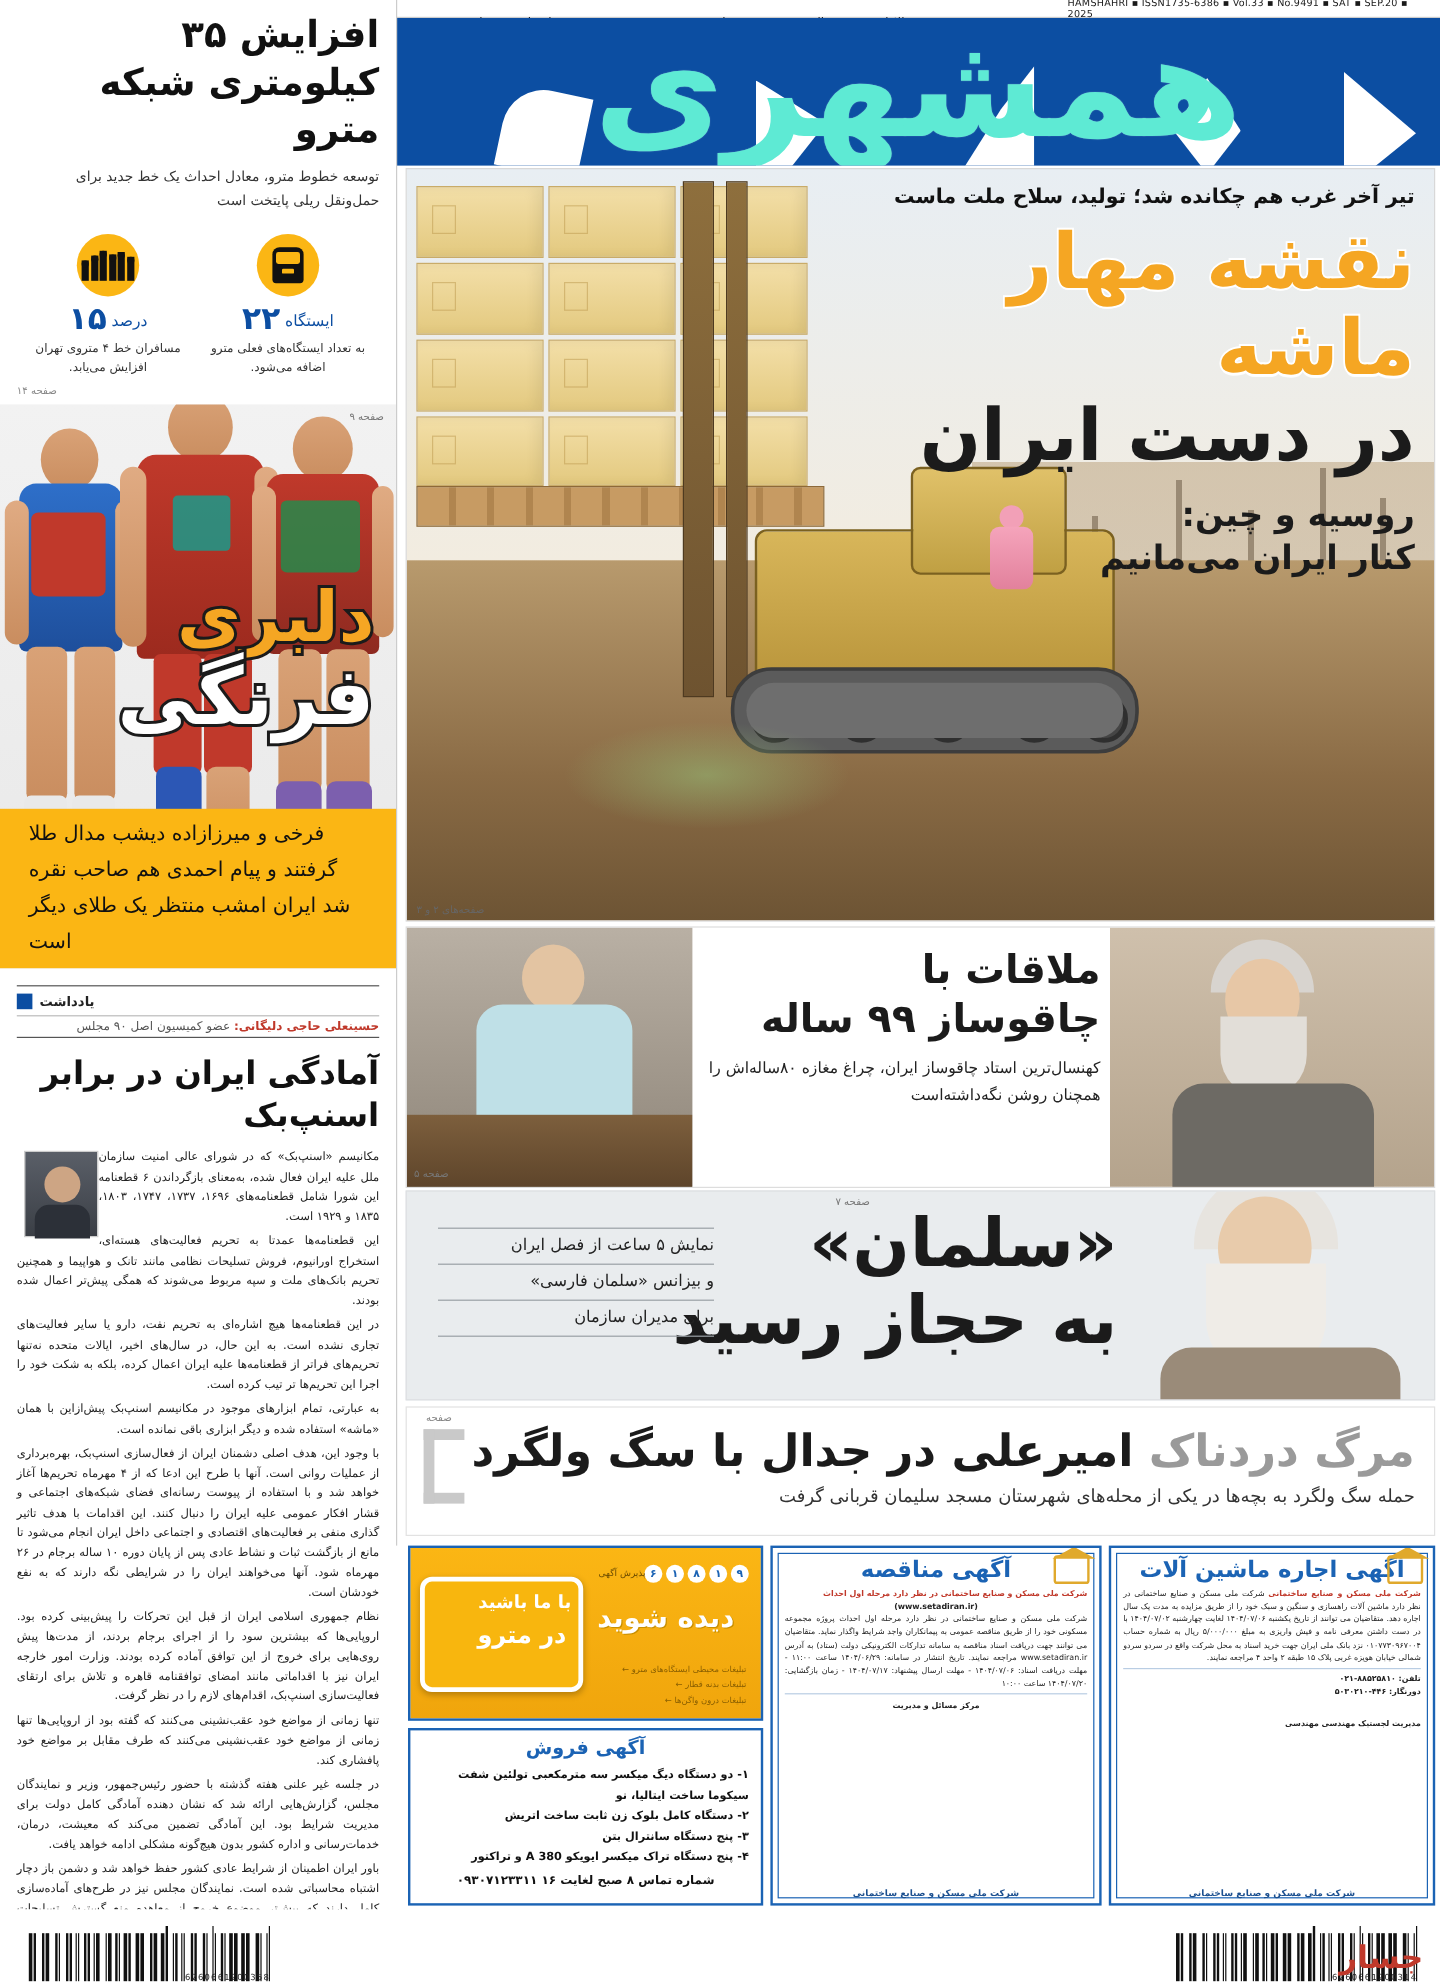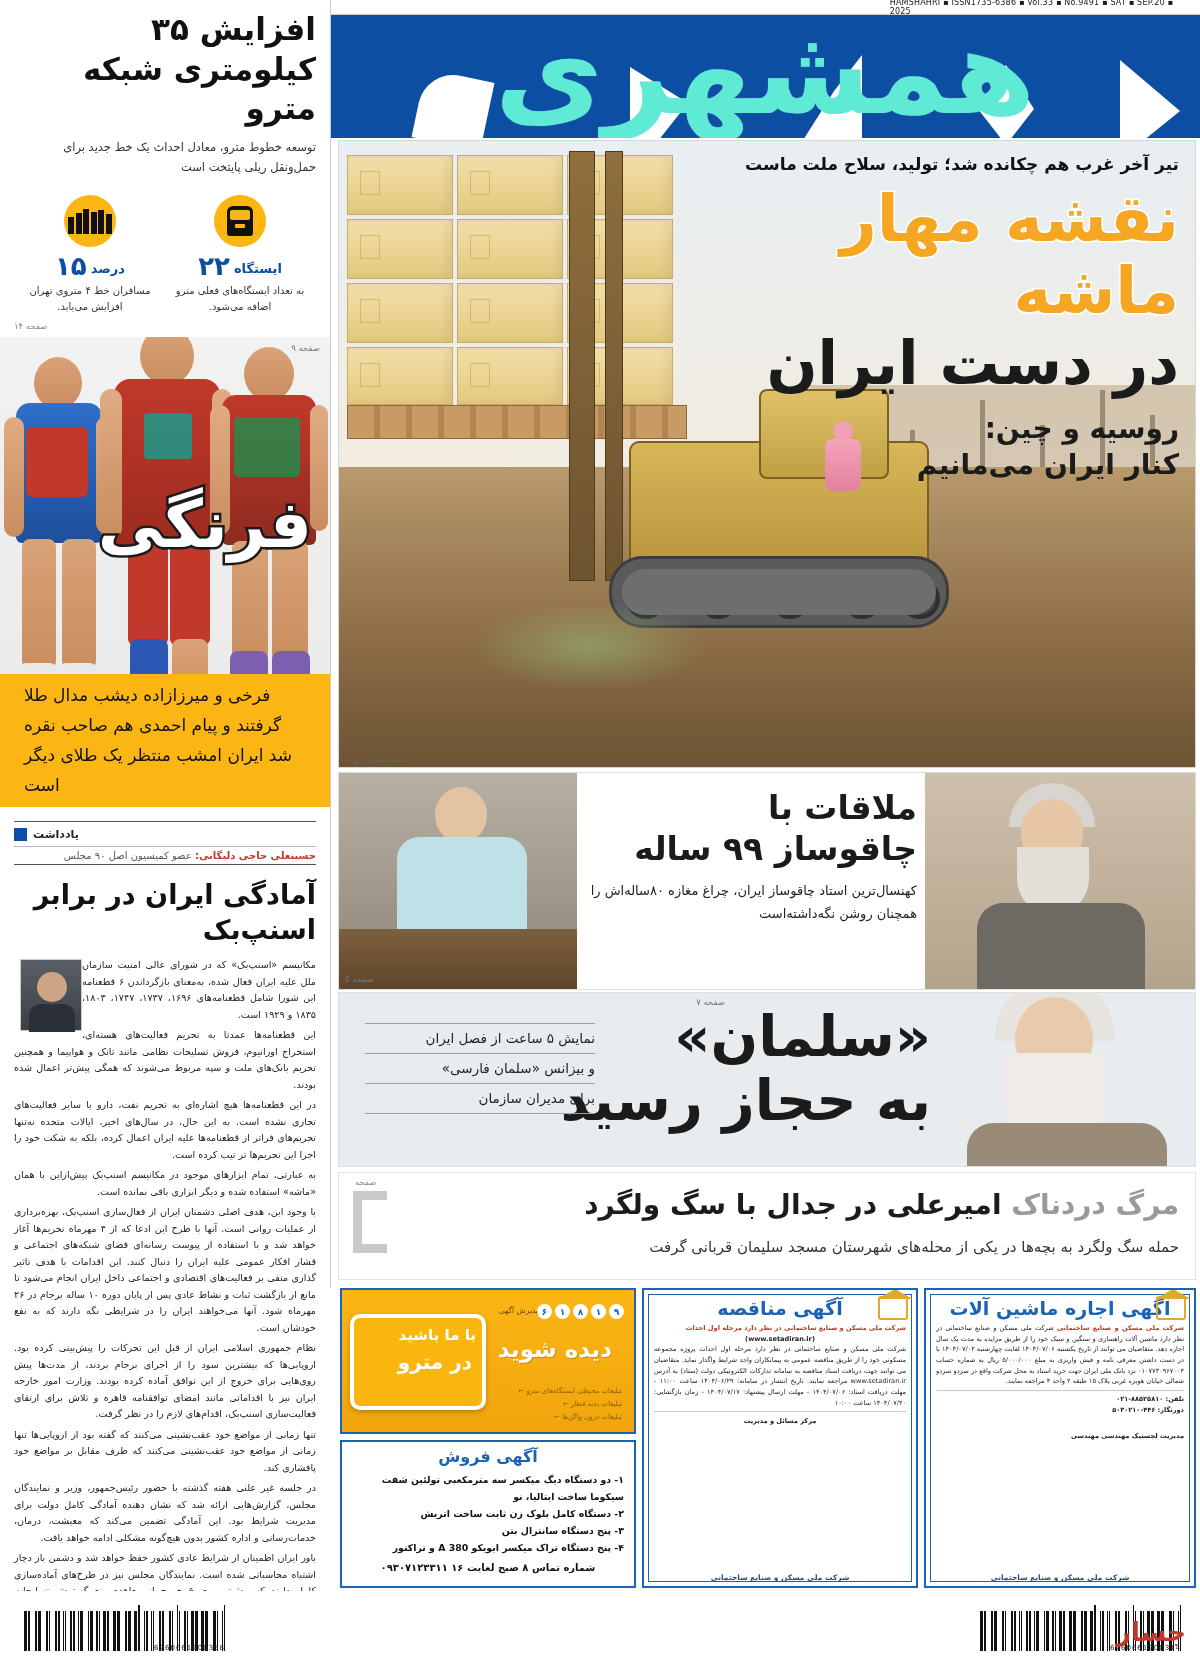--- a/index.html
+++ b/index.html
@@ -72,21 +72,21 @@
   .ppl i:nth-child(1){height:20px;} .ppl i:nth-child(2){height:24px;}
   .ppl i:nth-child(3){height:22px;} .ppl i:nth-child(4){height:25px;}
   .ppl i:nth-child(5){height:21px;} .ppl i:nth-child(6){height:17px;}
   .ppl i::before{content:"";display:block;width:6px;height:6px;border-radius:50%;background:#111;margin-bottom:1px;}
   .train {
     width:26px;height:30px;background:#111;border-radius:6px 6px 3px 3px;position:relative;
   }
   .train::before{content:"";position:absolute;left:3px;top:4px;width:20px;height:10px;background:#fbb614;border-radius:2px;}
   .train::after{content:"";position:absolute;left:8px;top:18px;width:10px;height:4px;background:#fbb614;border-radius:1px;}
   .stat .bignum { font-size: 26px; font-weight:800; color:#0c4ea2; display:inline-block; vertical-align:-2px;}
-  .stat .unit { font-size: 13px; font-weight:700; color:#0c4ea2; margin-left:4px;}
+  .stat .unit { font-size: 13px; font-weight:400; color:#0c4ea2; margin-left:4px;}
   .stat .desc { font-size: 10px; color:#333; line-height:1.6; margin-top:2px;}
 
   .page-ref { font-size:8.5px; color:#888; text-align:left; margin-top:6px; }
 
   
   .wrestle {
     position: relative; margin: 6px -14px 0 -14px; width: 330px; height: 470px;
     overflow: hidden; background: linear-gradient(#f2f2f2,#e8e8e8);
   }
   .w-bg { position:absolute; inset:0; }
@@ -231,21 +231,21 @@
   .salman-sub { position:absolute; right:600px; top:30px; width:230px; text-align:right;
     font-size:13.5px; line-height:2.0; color:#222;}
   .salman-sub div { border-bottom:1px solid #9aa0a5; padding:1px 0;}
   .salman-sub div:first-child { border-top:1px solid #9aa0a5; }
   .salman-page { position:absolute; right:470px; top:4px; font-size:8.5px; color:#777;}
 
   
   .dog { position:absolute; left:338px; top:1172px; width:858px; height:108px;
     background:#fff; border:1px solid #e2e2e2; }
   .dog-h1 { position:absolute; right:16px; top:14px; text-align:right;
-    font-size:28px; font-weight:900; line-height:1.25; }
+    font-size:37px; font-weight:900; line-height:1.25; }
   .dog-h1 .dark { color:#1b1b1b; }
   .dog-h1 .grey { color:#9a9a9a; }
   .dog-sub { position:absolute; right:16px; top:62px; text-align:right;
     font-size:15px; color:#333; line-height:1.6;}
   .bracket { position:absolute; left:14px; top:18px; width:34px; height:62px;
     border:9px solid #c9c9c9; border-right:0; }
   .dog-page { position:absolute; left:16px; top:4px; font-size:8.5px; color:#888;}
 
   
   .ads { position:absolute; left:338px; top:1288px; width:858px; height:300px;
@@ -399,20 +399,21 @@
           <div class="a-body skin" style="left:20px;top:194px;width:36px;height:120px;border-radius:8px;"></div>
           <div class="a-body skin" style="left:60px;top:194px;width:36px;height:120px;border-radius:8px;"></div>
           <div class="a-body" style="left:18px;top:304px;width:38px;height:62px;background:#7c5fae;border-radius:8px;"></div>
           <div class="a-body" style="left:60px;top:304px;width:38px;height:62px;background:#7c5fae;border-radius:8px;"></div>
           <div class="a-body" style="left:14px;top:360px;width:46px;height:30px;background:#e8532b;border-radius:6px 14px 6px 6px;"></div>
           <div class="a-body" style="left:58px;top:360px;width:46px;height:30px;background:#e8532b;border-radius:14px 6px 6px 6px;"></div>
         </div>
       </div>
       <div class="wpage">صفحه ۹</div>
       <div class="wtitle">
+        <span class="l1">دلبری</span>
         <span class="l2">فرنگی</span>
       </div>
       <div class="wcap">فرخی و میرزازاده دیشب مدال طلا گرفتند و پیام احمدی هم صاحب نقره شد ایران امشب منتظر یک طلای دیگر است</div>
     </div>
 
     <div class="note-wrap">
       <div class="note-head">
         <span class="note-sq"></span>
         <span class="note-lbl">یادداشت</span>
       </div>

